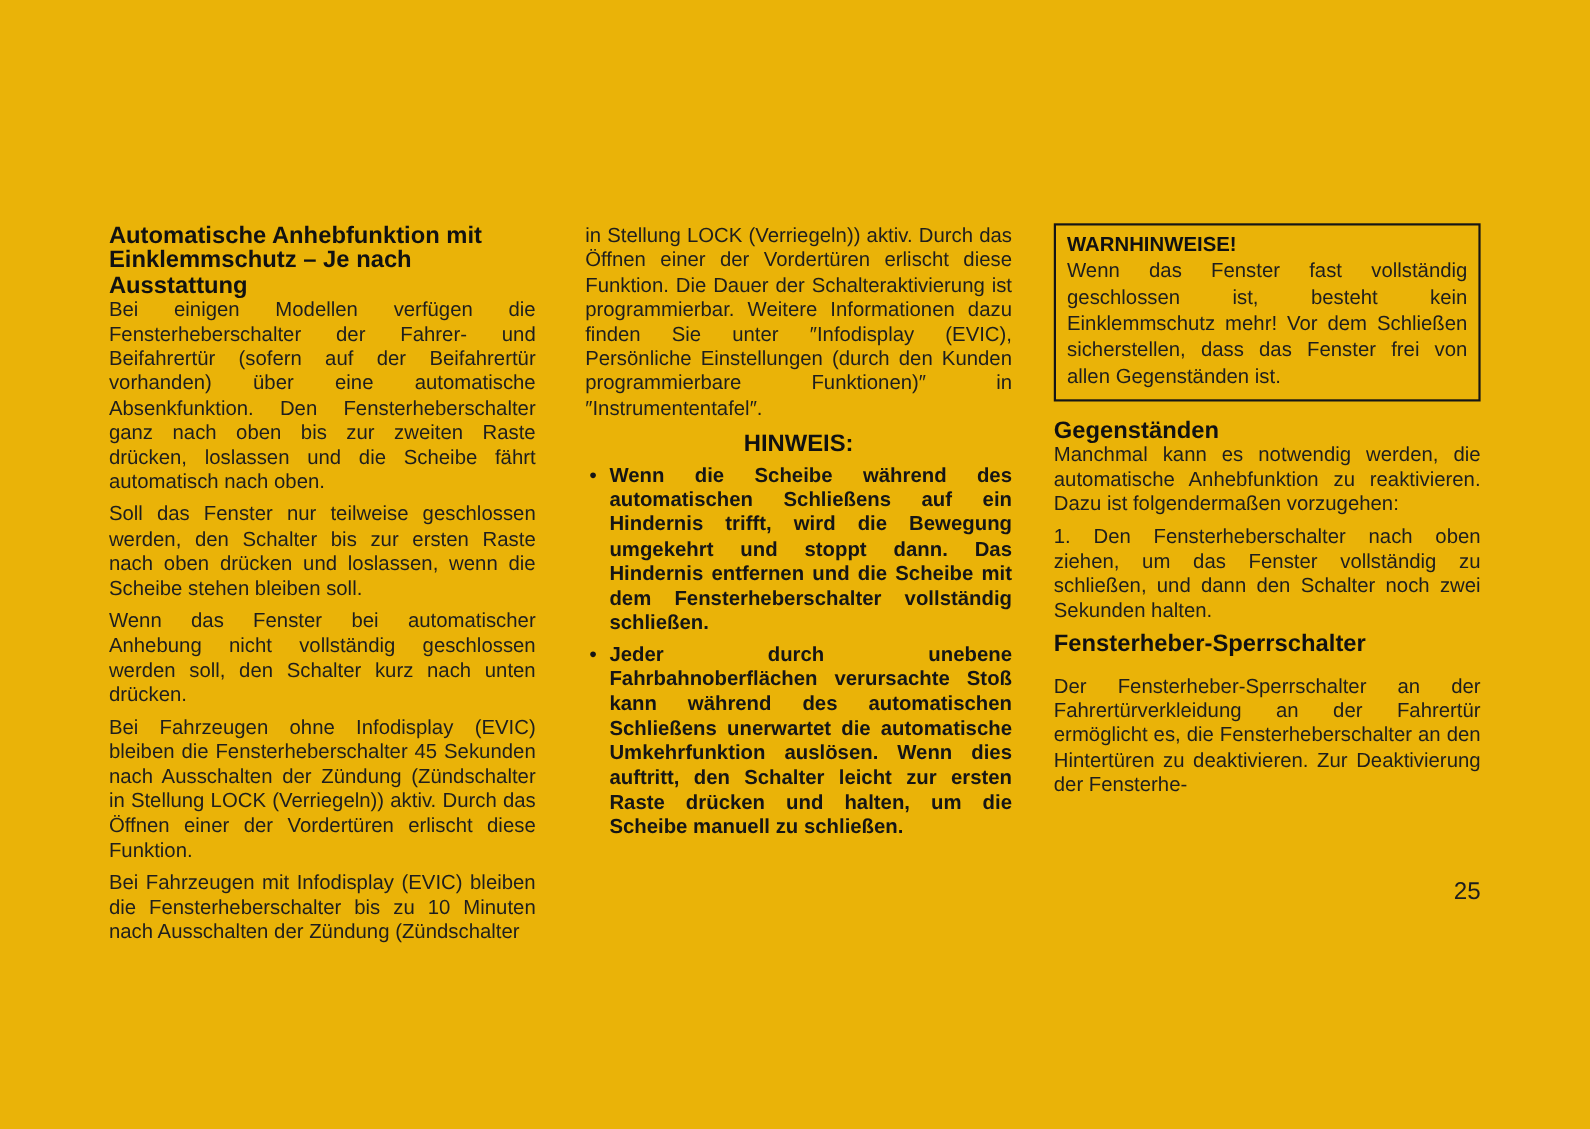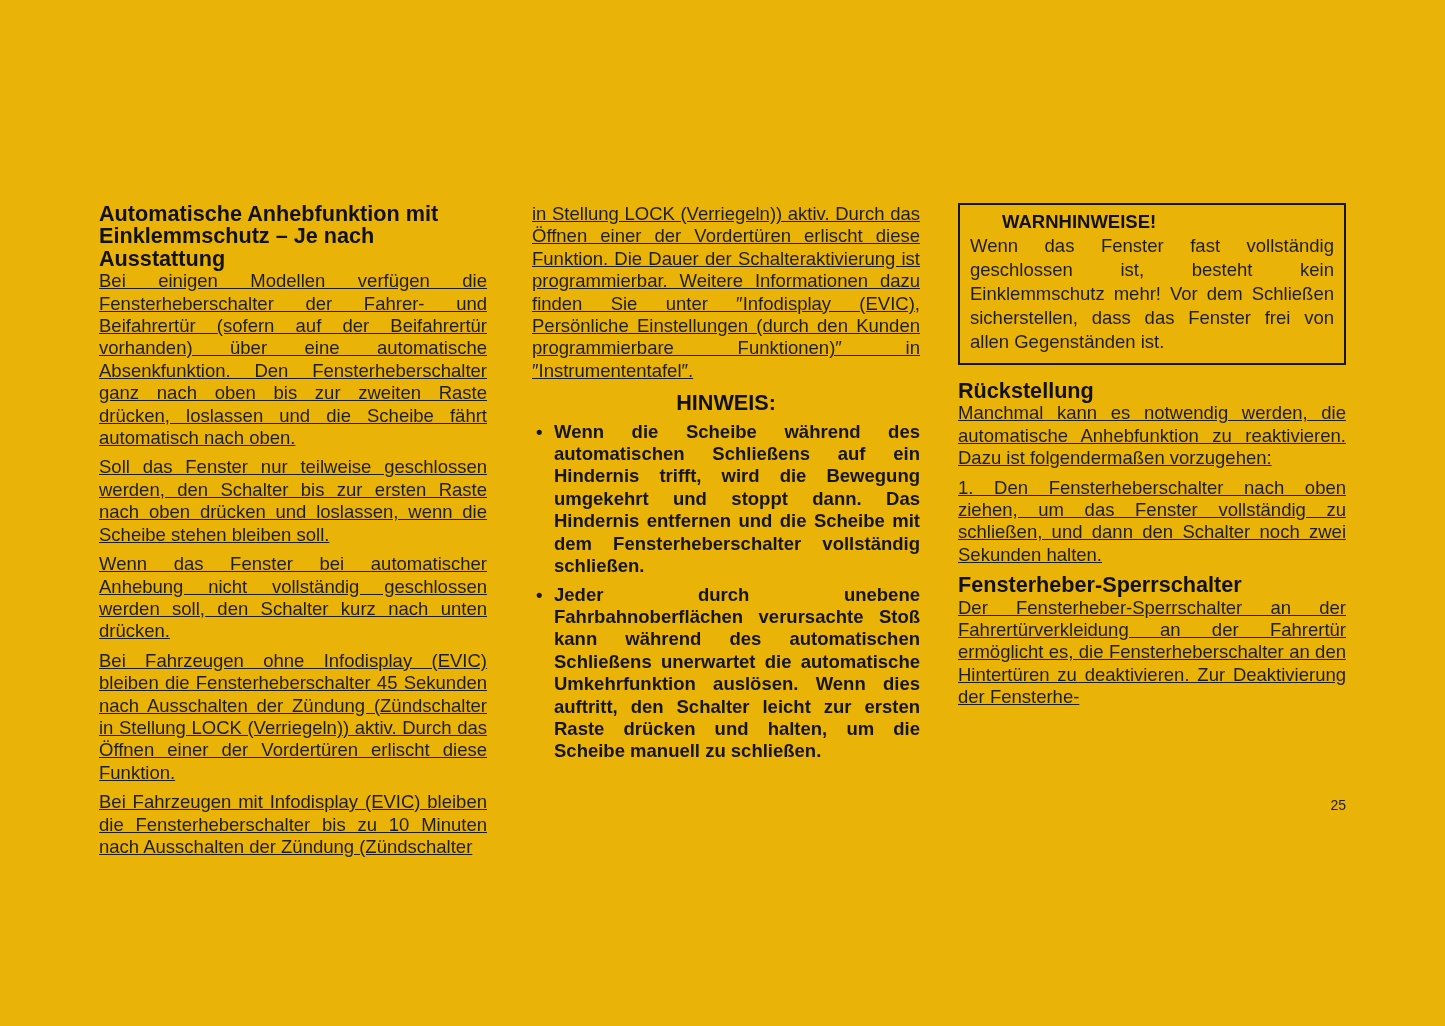--- a/index.html
+++ b/index.html
@@ -34,21 +34,20 @@
   .section-heading {
     font-weight: bold;
     text-align: left;
     color: #111111;
     margin: 0;
     -webkit-hyphens: none;
     hyphens: none;
   }
   p.body-para {
     margin: 7px 0 0 0;
-    text-decoration: underline;
   }
   p.body-para.first {
     margin-top: 0;
   }
   .note-heading {
     font-weight: bold;
     text-align: center;
     color: #111111;
     margin: 10px 0 0 0;
     -webkit-hyphens: none;
@@ -71,40 +70,39 @@
     padding: 5px 10px 9px 10px;
     line-height: 24px;
     margin: 0 0 15px 0;
   }
   .warning-title {
     font-weight: bold;
     text-align: left;
     color: #111111;
     -webkit-hyphens: none;
     hyphens: none;
-    margin-left: 32px;
   }
   .warning-body {
     text-align: justify;
   }
   .sub-heading {
     font-weight: bold;
     text-align: left;
     color: #111111;
     margin: 8px 0 0 0;
     -webkit-hyphens: none;
     hyphens: none;
   }
   .page-number {
     position: absolute;
     left: 958px;
     top: 797px;
     width: 388px;
     text-align: right;
-    font-size: 14px;
+    font-size: 22px;
     color: #1e1e1e;
   }
 </style>
 </head>
 <body>
 
 <div class="sheet">
 
   <div class="col col-1">
     <h3 class="section-heading">Automatische Anhebfunktion mit Einklemmschutz – Je nach Ausstattung</h3>
@@ -126,22 +124,22 @@
       <span class="bullet-dot">•</span>
       <span>Jeder durch unebene Fahrbahnoberflächen verursachte Stoß kann während des automatischen Schließens unerwartet die automatische Umkehrfunktion auslösen. Wenn dies auftritt, den Schalter leicht zur ersten Raste drücken und halten, um die Scheibe manuell zu schließen.</span>
     </div>
   </div>
 
   <div class="col col-3">
     <div class="warning-box">
       <div class="warning-title">WARNHINWEISE!</div>
       <div class="warning-body">Wenn das Fenster fast vollständig geschlossen ist, besteht kein Einklemmschutz mehr! Vor dem Schließen sicherstellen, dass das Fenster frei von allen Gegenständen ist.</div>
     </div>
-    <h3 class="sub-heading" style="margin-top:0;">Rückstellung</h3>
+    <h3 class="sub-heading" style="margin-top:0;">Gegenständen</h3>
     <p class="body-para first">Manchmal kann es notwendig werden, die automatische Anhebfunktion zu reaktivieren. Dazu ist folgendermaßen vorzugehen:</p>
     <p class="body-para">1. Den Fensterheberschalter nach oben ziehen, um das Fenster vollständig zu schließen, und dann den Schalter noch zwei Sekunden halten.</p>
     <h3 class="sub-heading">Fensterheber-Sperrschalter</h3>
-    <p class="body-para first" style="margin-top:0;">Der Fensterheber-Sperrschalter an der Fahrertürverkleidung an der Fahrertür ermöglicht es, die Fensterheberschalter an den Hintertüren zu deaktivieren. Zur Deaktivierung der Fensterhe-</p>
+    <p class="body-para first" style="margin-top:16px;">Der Fensterheber-Sperrschalter an der Fahrertürverkleidung an der Fahrertür ermöglicht es, die Fensterheberschalter an den Hintertüren zu deaktivieren. Zur Deaktivierung der Fensterhe-</p>
   </div>
 
   <div class="page-number">25</div>
 
 </div>
 
 </body></html>

